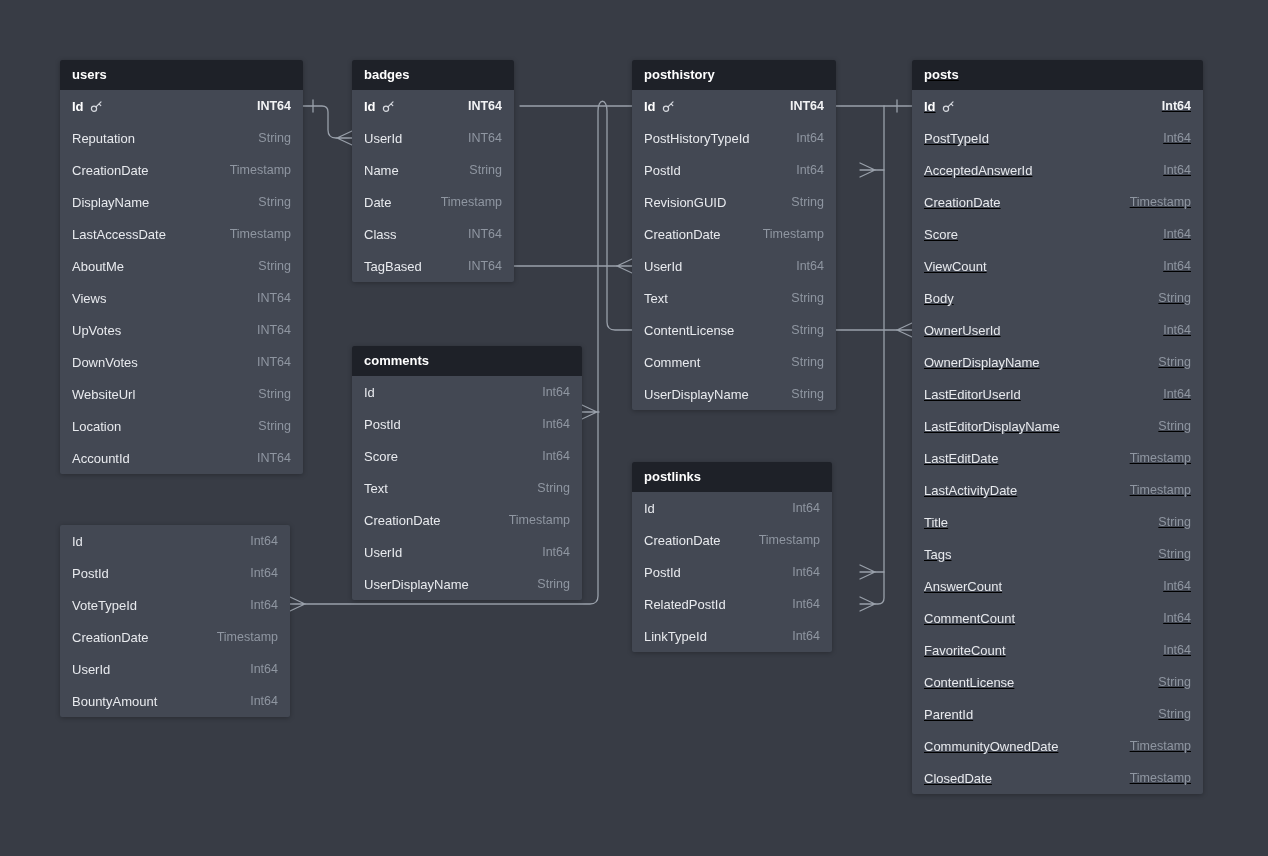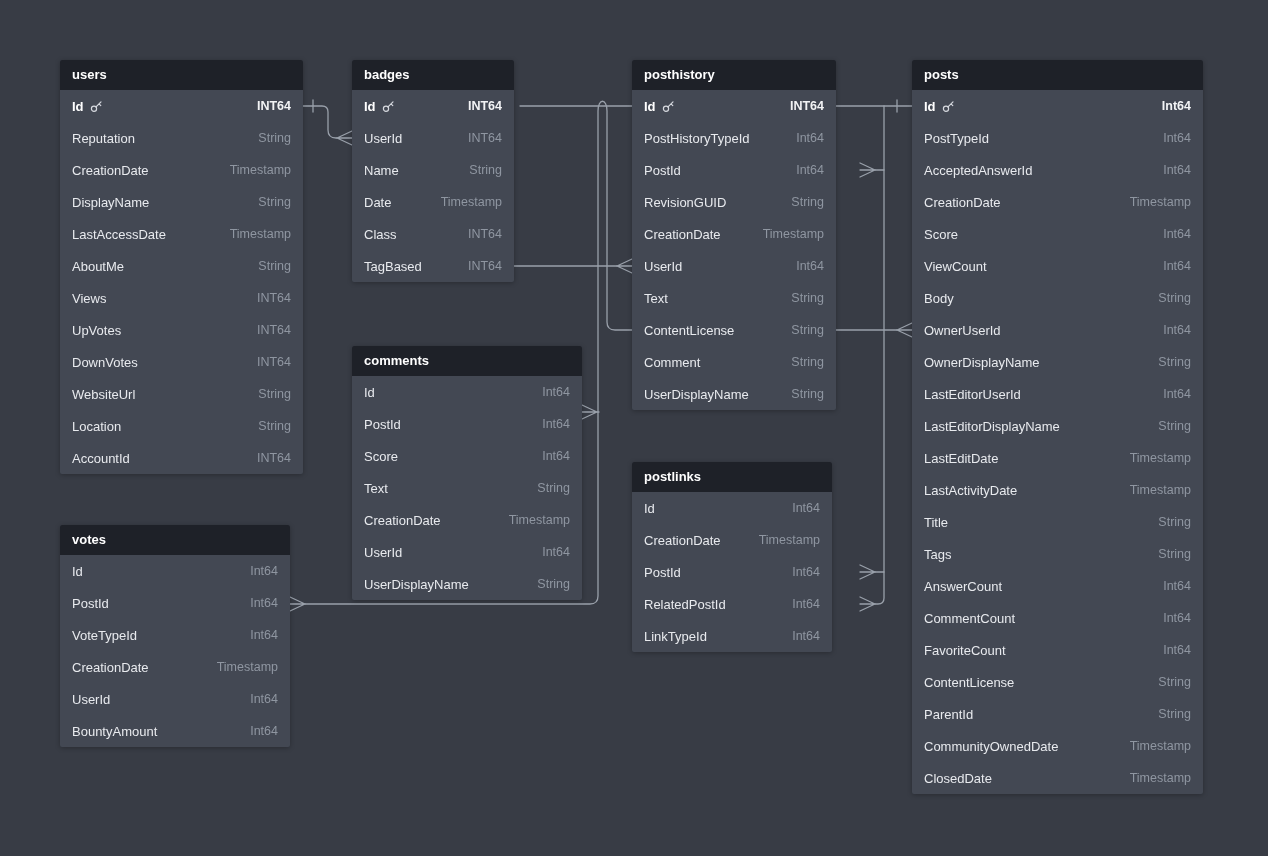--- a/index.html
+++ b/index.html
@@ -252,21 +252,21 @@
           </span>
           <span class="ftype">String</span>
         </div>
         <div class="row">
           <span class="fname">
             <span>UserDisplayName</span>
           </span>
           <span class="ftype">String</span>
         </div>
       </div>
-      <div class="table" style="left: 912px; top: 60px; width: 291px;">
+      <div class="table" style="left: 912px; top: 60px; width: 291px; text-decoration: underline;">
         <div class="table-header">posts</div>
         <div class="row pk">
           <span class="fname">
             <span>Id</span>
             <span class="keyicon">
               <svg width="13" height="13" viewBox="0 0 13 13">
                 <g fill="none" stroke="#d6d9df" stroke-width="1.2" stroke-linecap="round">
                   <circle cx="4" cy="8.7" r="2.6"></circle>
                   <path d="M6 6.8 L11 1.8 M9 3.8 l1.8 1.8"></path>
                 </g>
@@ -474,21 +474,20 @@
           <span class="ftype">Int64</span>
         </div>
         <div class="row">
           <span class="fname">
             <span>LinkTypeId</span>
           </span>
           <span class="ftype">Int64</span>
         </div>
       </div>
       <div class="table" style="left: 60px; top: 525px; width: 230px;">
-        <div class="table-header">votes</div>
         <div class="row">
           <span class="fname">
             <span>Id</span>
           </span>
           <span class="ftype">Int64</span>
         </div>
         <div class="row">
           <span class="fname">
             <span>PostId</span>
           </span>

